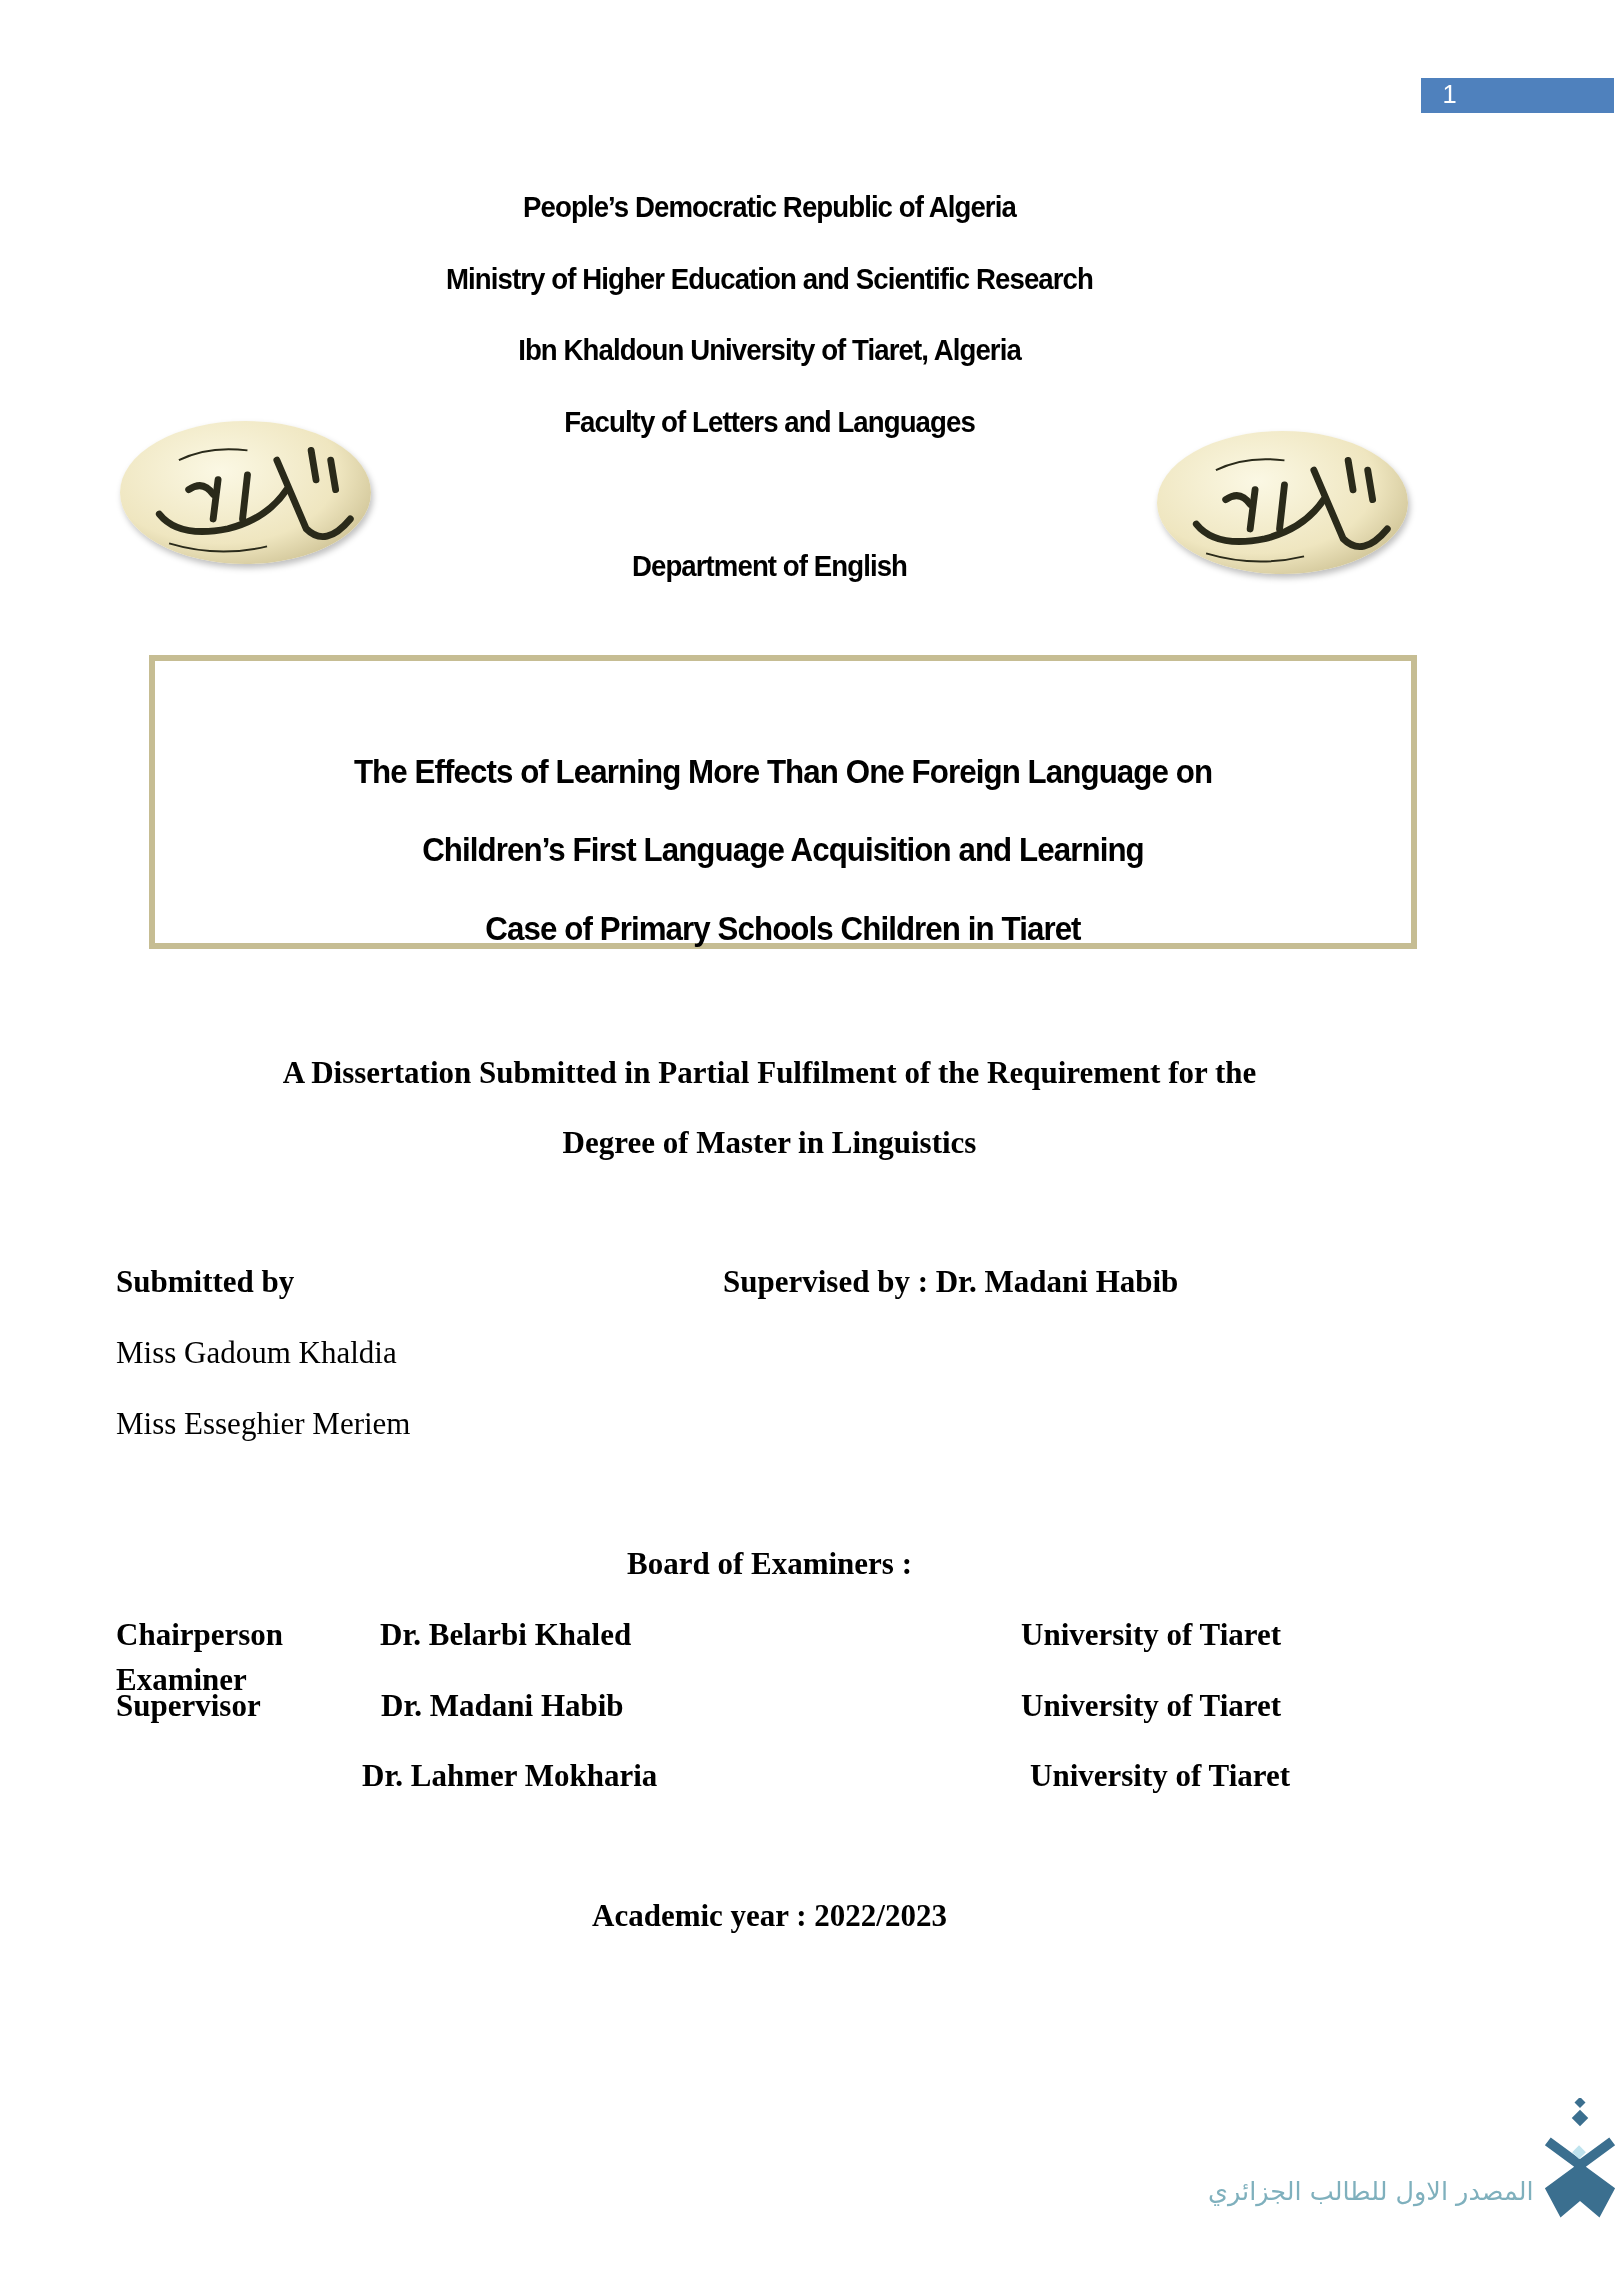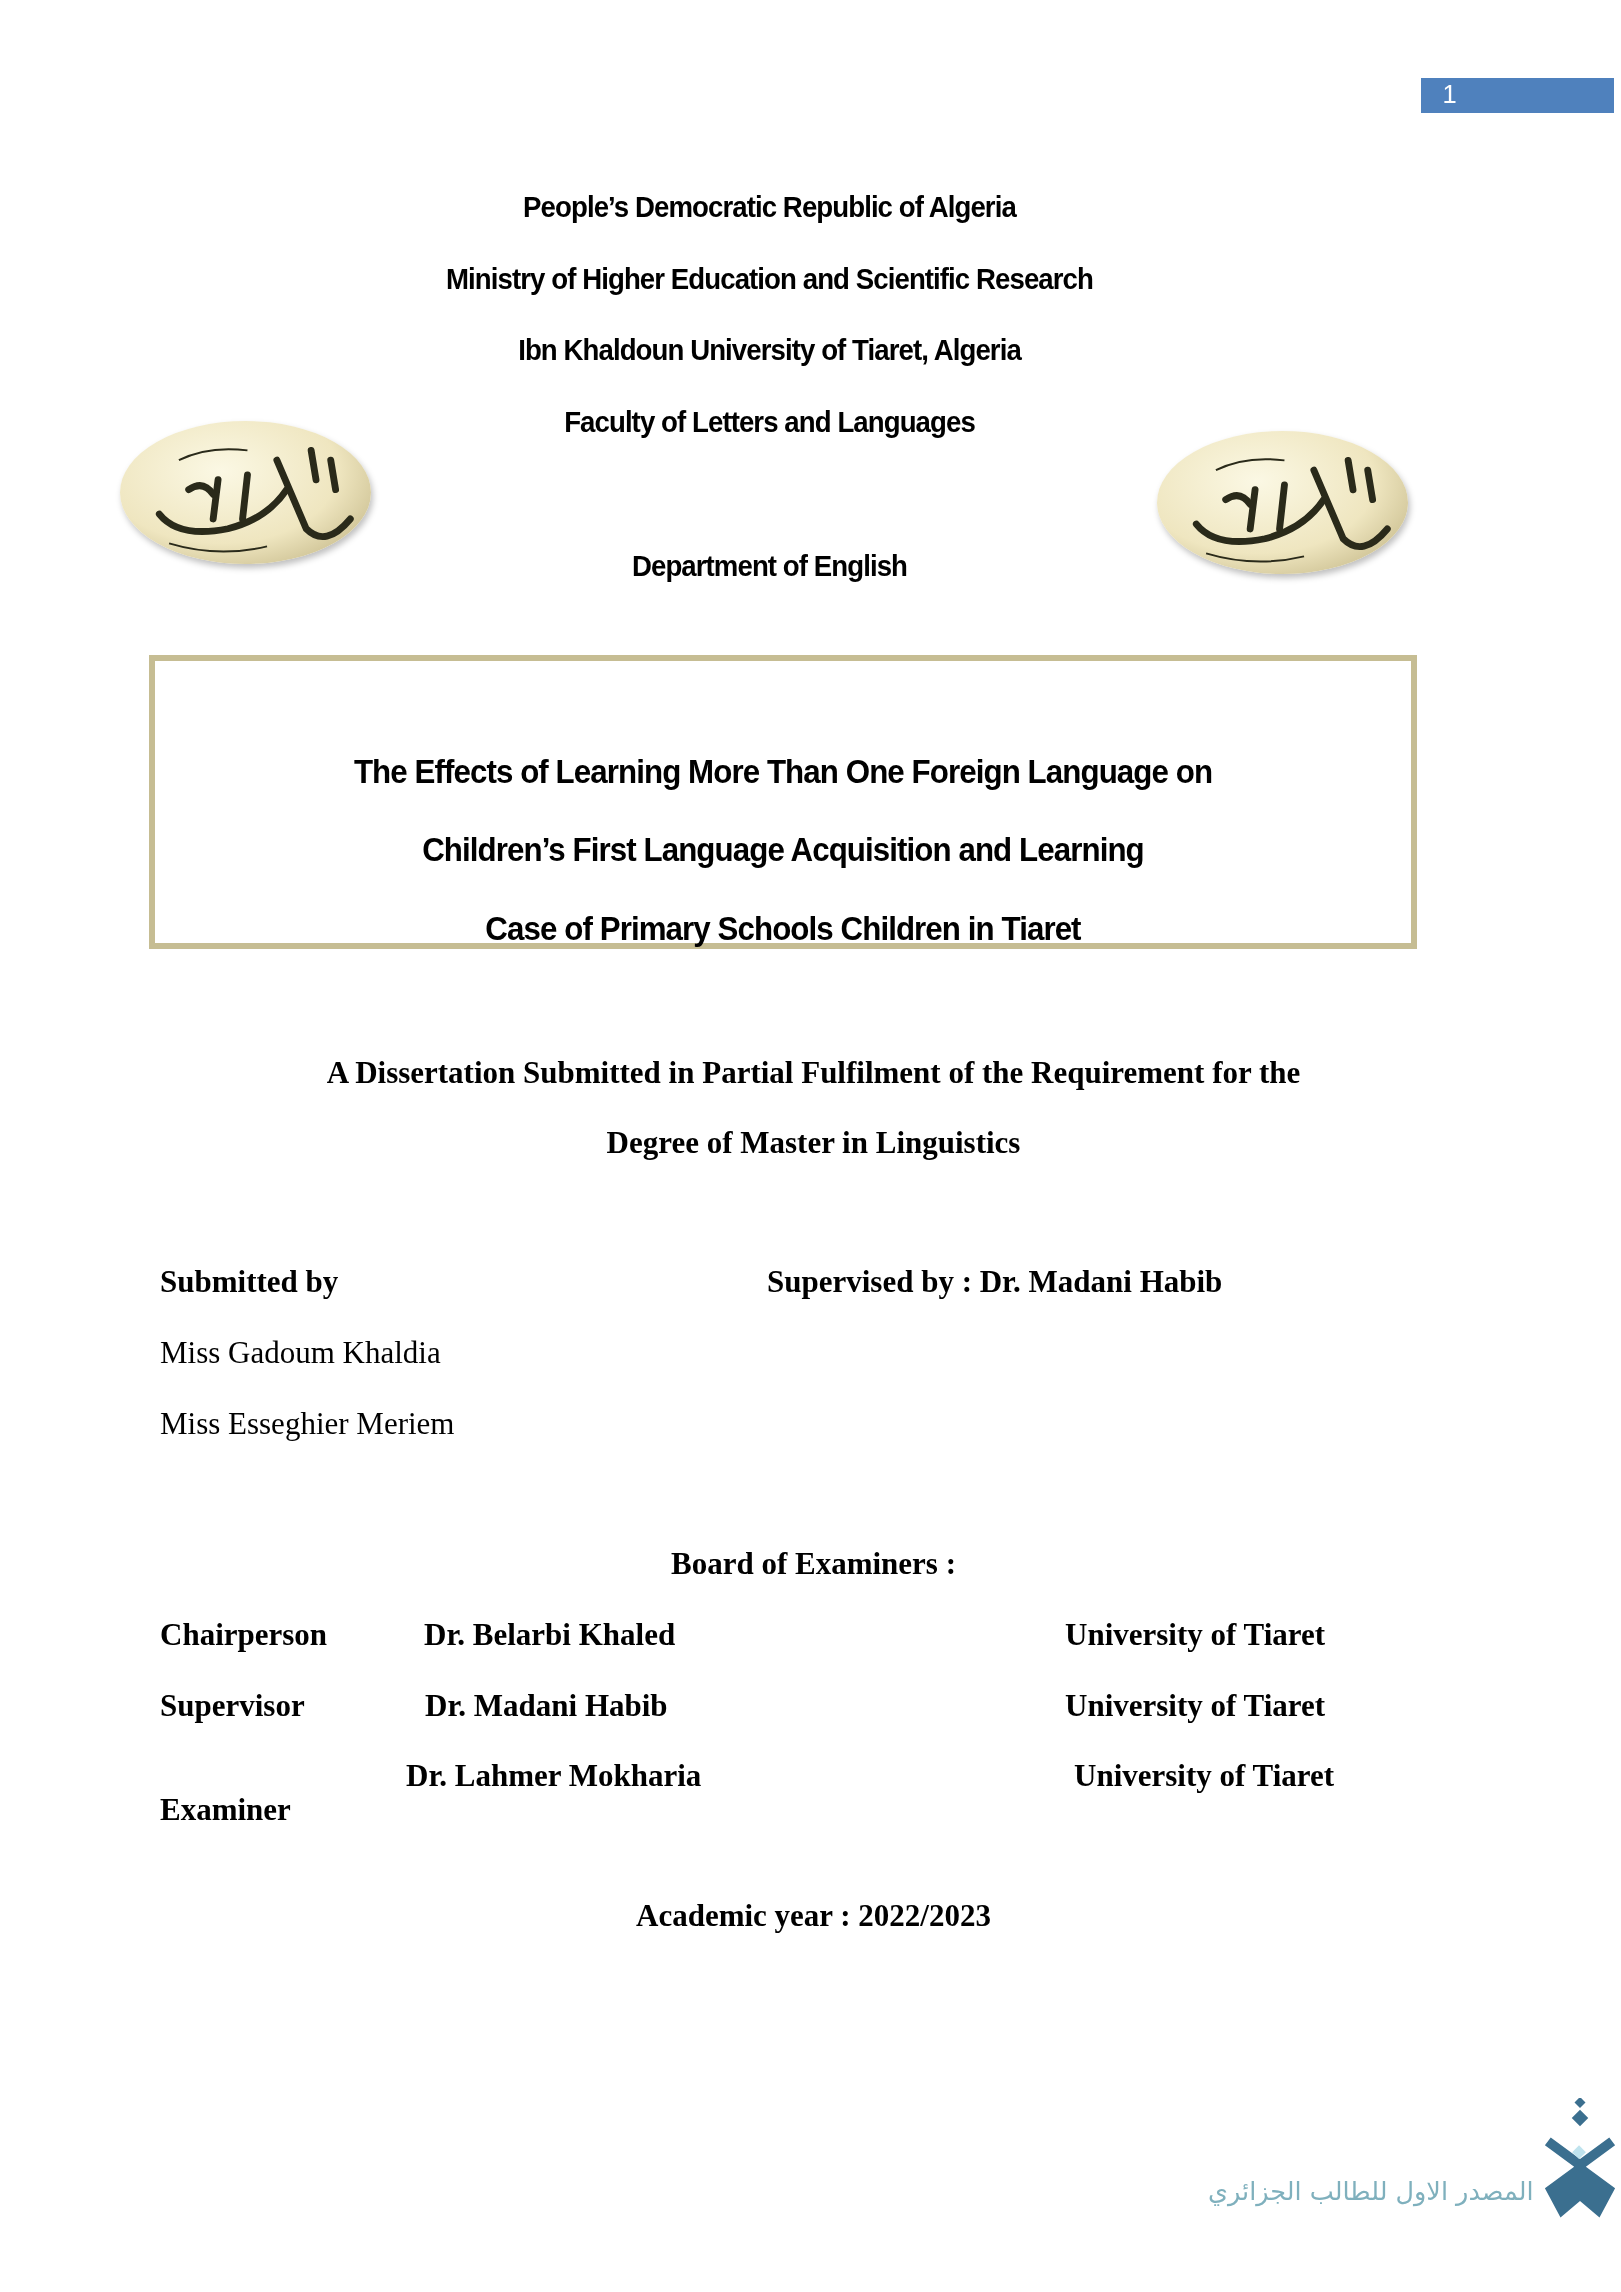--- a/index.html
+++ b/index.html
@@ -1,20 +1,20 @@
 <!DOCTYPE html>
 <html><head>
 <meta charset="utf-8">
 <style>
   html, body { margin: 0; padding: 0; background: #ffffff; }
   body { width: 1621px; height: 2293px; position: relative; overflow: hidden; color: #000; }
   .abs { position: absolute; }
   .center { left: 0; width: 1539px; text-align: center; }
   .sans-head { font-family: "Liberation Sans", sans-serif; font-weight: bold; font-size: 30px; letter-spacing: -1px; transform: scaleX(0.92); transform-origin: center; }
-  .serif { font-family: "Liberation Serif", serif; font-size: 31px; padding-left: 44px; }
+  .serif { font-family: "Liberation Serif", serif; font-size: 31px; }
   .bold { font-weight: bold; }
 
   .page-num-box { left: 1421px; top: 78px; width: 193px; height: 35px; background: #4f81bd; }
   .page-num { position: absolute; left: 21.6px; top: 2px; color: #fff; font-family: "Liberation Sans", sans-serif; font-size: 25.5px; }
 
   .seal { width: 251px; height: 143px; border-radius: 50%;
     background: radial-gradient(ellipse at 40% 35%, #fbf8e4 0%, #efe6c0 55%, #c9bd8e 85%, #8a7f5c 100%);
     box-shadow: 2px 3.9px 5.9px rgba(0,0,0,0.25); overflow: hidden; }
   .seal svg { width: 100%; height: 100%; }
 
@@ -92,21 +92,21 @@
 <div class="abs center serif bold" style="top:1546px;">Board of Examiners :</div>
 
 <div class="abs serif bold row-label" style="top:1617px;">Chairperson</div>
 <div class="abs serif bold" style="left:380px; top:1617px;">Dr. Belarbi  Khaled</div>
 <div class="abs serif bold" style="left:1021px; top:1617px;">University of Tiaret</div>
 
 <div class="abs serif bold row-label" style="top:1688px;">Supervisor</div>
 <div class="abs serif bold" style="left:381px; top:1688px;">Dr. Madani Habib</div>
 <div class="abs serif bold" style="left:1021px; top:1688px;">University of Tiaret</div>
 
-<div class="abs serif bold row-label" style="top:1792px;text-align:center;">Examiner</div>
+<div class="abs serif bold row-label" style="top:1662px;text-align:center;">Examiner</div>
 <div class="abs serif bold" style="left:362px; top:1758px;">Dr. Lahmer Mokharia</div>
 <div class="abs serif bold" style="left:1030px; top:1758px;">University of Tiaret</div>
 
 <div class="abs center serif bold" style="top:1898px;">Academic year : 2022/2023</div>
 
 <div class="abs logo">
   <span class="logo-sub">المصدر الاول للطالب الجزائري</span>
   <svg class="abs" style="left:370px; top:0px; width:78px; height:123px;" viewBox="0 0 80 125">
     <g fill="#3b6f8f">
       <rect x="36" y="0" width="8" height="8" transform="rotate(45 40 4)"></rect>

